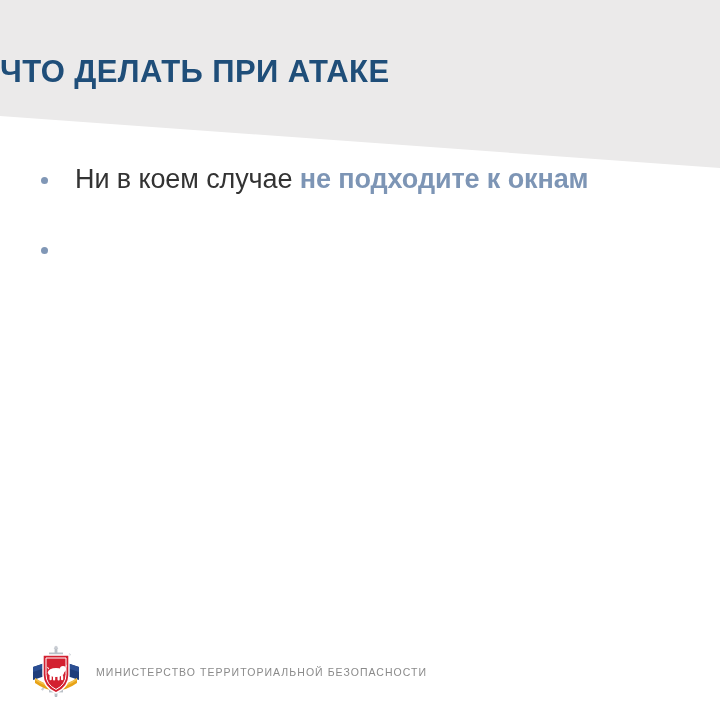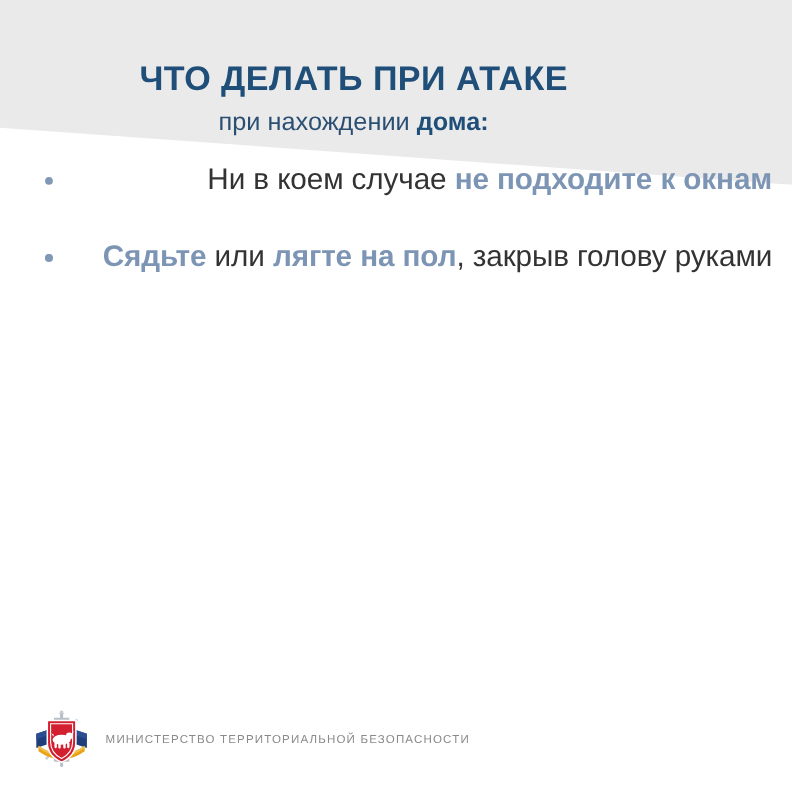--- a/index.html
+++ b/index.html
@@ -37,21 +37,21 @@
     clip-path: polygon(0 0, 100% 0, 100% 96%, 0 66.3%);
     z-index: 0;
   }
 
   .header-text {
     position: absolute;
     left: 0;
     top: 0;
     width: 643px;
     z-index: 2;
-    text-align: center;
+    text-align: left;
   }
 
   .title {
     margin: 0;
     padding-top: 55px;
     font-size: 31px;
     font-weight: bold;
     letter-spacing: 0.4px;
     color: #1f4e79;
     line-height: 1.1;
@@ -69,24 +69,23 @@
   }
   .subtitle .strong {
     font-weight: bold;
     color: #1f4e79;
   }
 
   
   .bullet-list {
     position: absolute;
     left: 0;
-    top: 146px;
+    top: 162px;
     width: 720px;
     z-index: 3;
-    text-align: right;
   }
 
   .bullet-item {
     position: relative;
     padding-left: 75px;
     padding-right: 18px;
     margin-bottom: 36px;
   }
 
   .bullet-dot {
@@ -152,38 +151,33 @@
 </style>
 </head>
 <body>
 
 <div class="poster">
 
   <div class="header-band"></div>
 
   <div class="header-text">
     <h1 class="title">ЧТО ДЕЛАТЬ ПРИ АТАКЕ</h1>
-    <p class="subtitle"><span>при нахождении </span><span class="strong">дома:</span></p>
   </div>
 
   <div class="bullet-list">
 
     <div class="bullet-item">
       <span class="bullet-dot"></span>
       <p class="bullet-text"><span>Ни в коем случае </span><span class="hl">не подходите к окнам</span></p>
     </div>
 
     <div class="bullet-item">
       <span class="bullet-dot"></span>
     </div>
 
-    <div class="bullet-item">
-      <span class="bullet-dot"></span>
-      <p class="bullet-text"><span class="hl">Сядьте</span><span> или </span><span class="hl">лягте на пол</span><span>, закрыв голову руками</span></p>
-    </div>
 
   </div>
 
   <div class="footer">
 
     <svg class="emblem" viewBox="0 0 52 54">
 
       <g stroke="#9aa3ad" stroke-width="1.6" fill="none">
         <line x1="26" y1="2" x2="26" y2="52"></line>
       </g>

